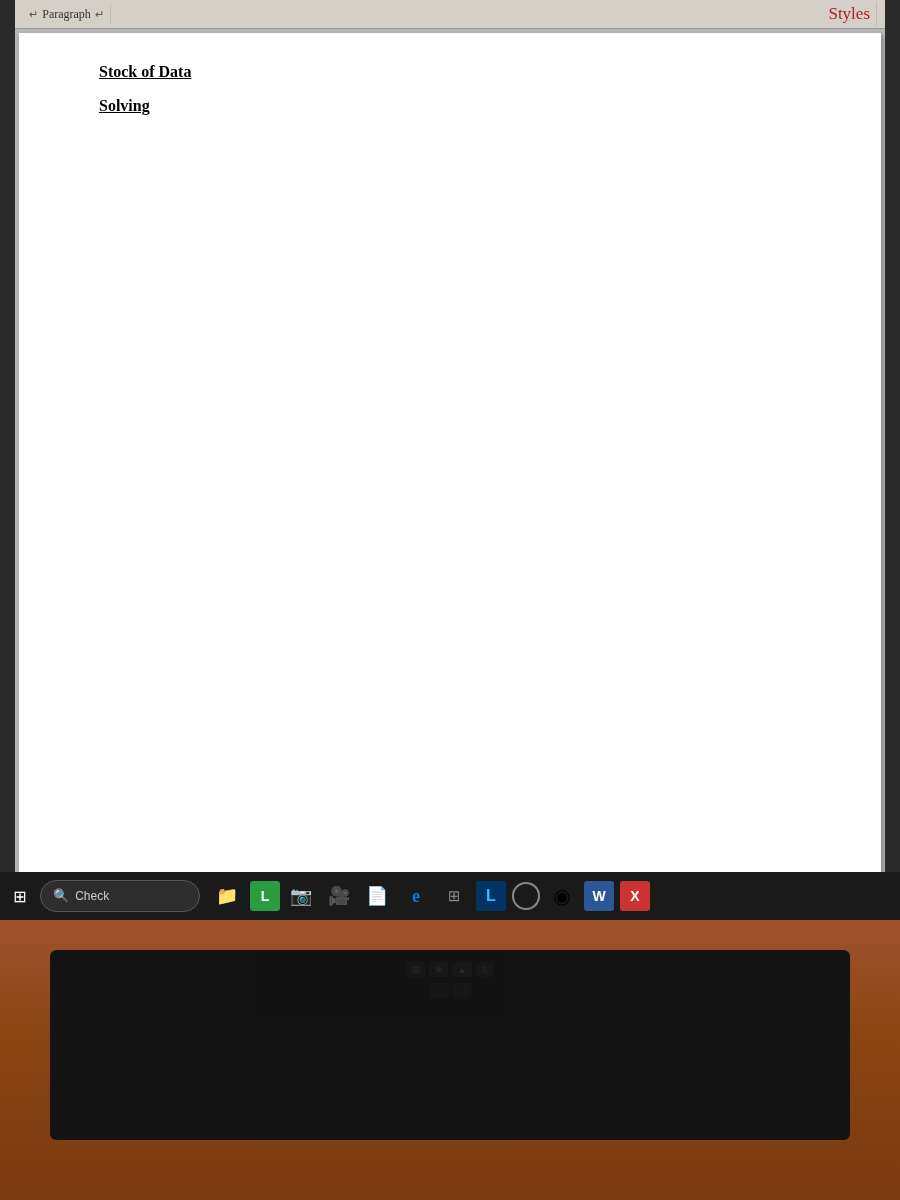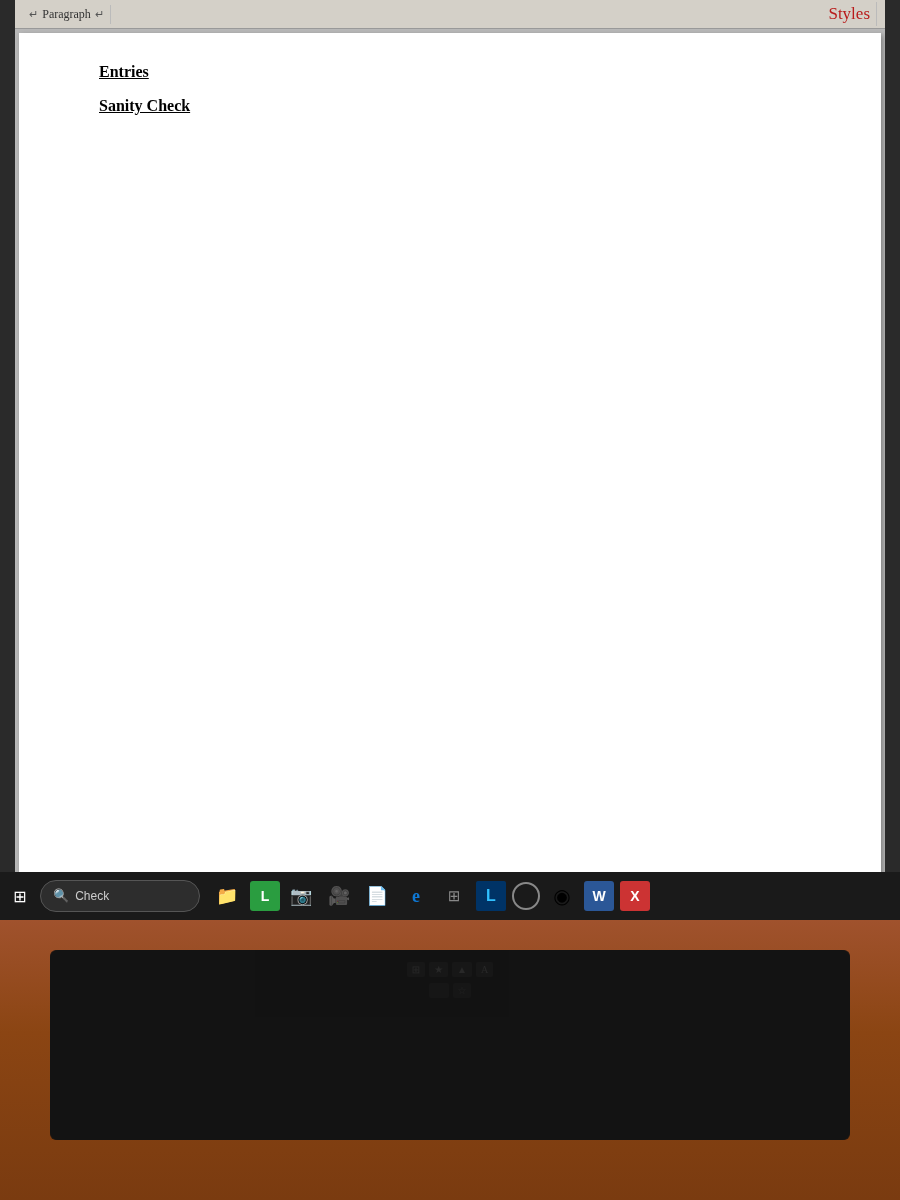--- a/index.html
+++ b/index.html
@@ -226,22 +226,22 @@
         </div>
       </div>
       <div style="flex:1;"></div>
       <div class="ribbon-group">
         <span class="ribbon-item" style="font-size:17px;color:#b91c1c;">Styles</span>
       </div>
     </div>
 
     <div class="document-area">
       <div class="document-page">
-        <div class="doc-heading">Entries</div>
-        <div class="doc-heading">Sanity Check</div>
+        <div class="doc-heading">Stock of Data</div>
+        <div class="doc-heading">Solving</div>
       </div>
     </div>
 
     <div class="status-bar">
       <span class="accessibility-icon">♿</span>
       <span class="status-text">Accessibility: Good to go</span>
       <span style="flex:1;"></span>
       <a class="status-link" href="#" style="color:#7fbfff;text-decoration:none;">Physics-Problem Solving Entries</a>
     </div>
 

